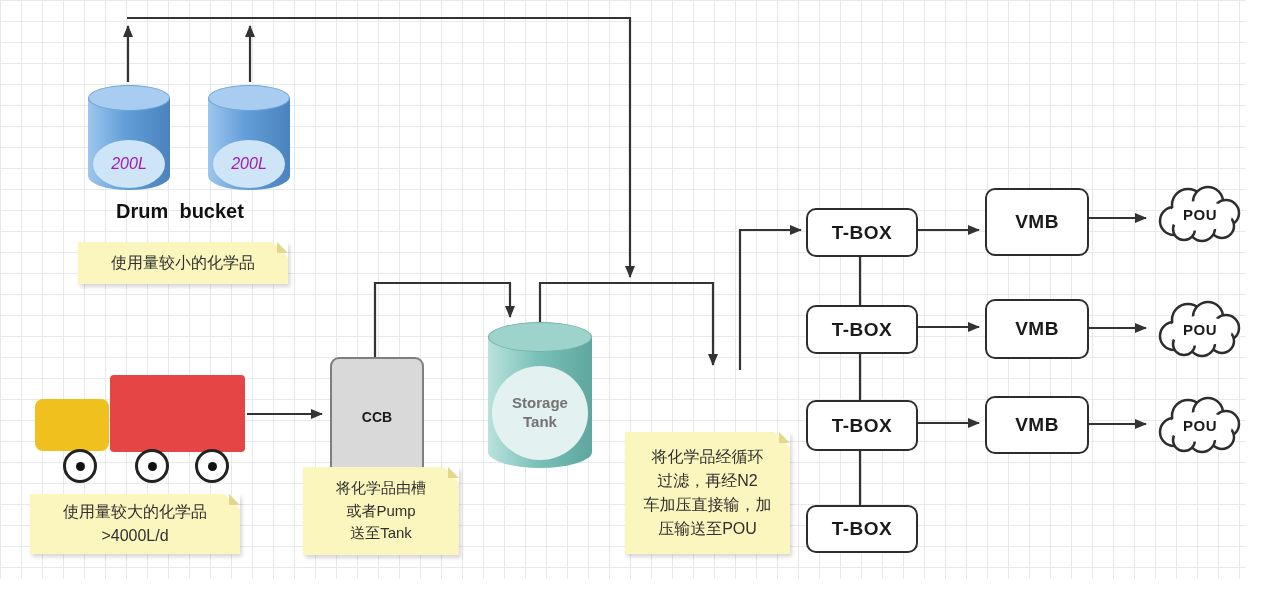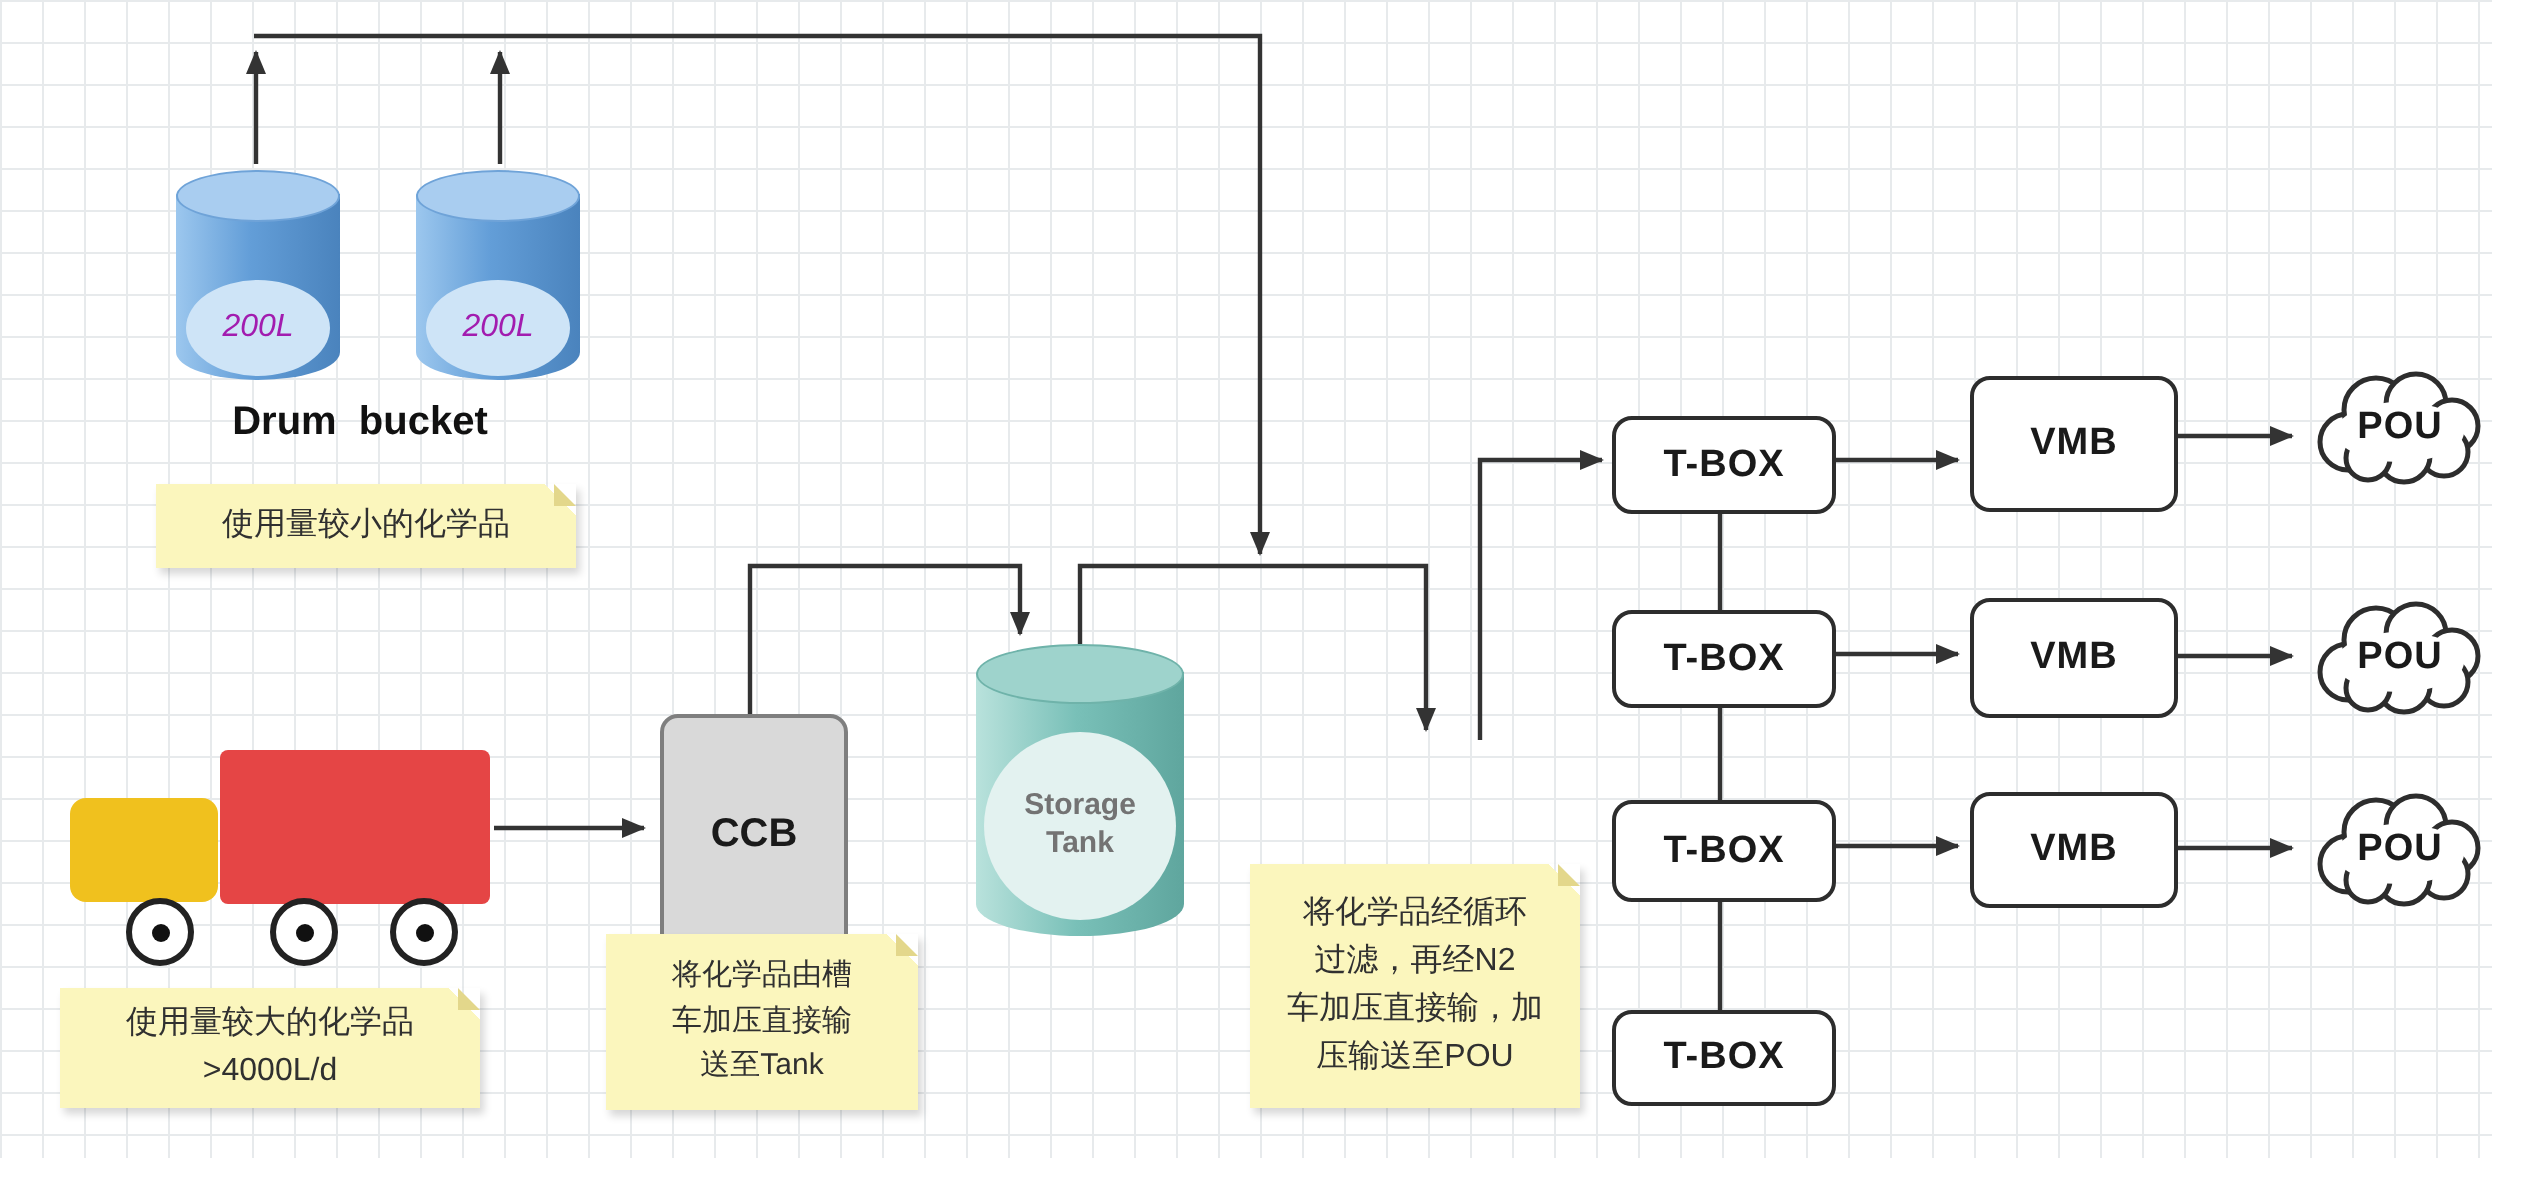--- a/index.html
+++ b/index.html
@@ -23,21 +23,21 @@
   .node-box {
     position:absolute; z-index:2; background:#fff;
     border:2.6px solid var(--box-border,#2d2d2d); border-radius:10px;
     display:flex; align-items:center; justify-content:center;
     font-weight:bold; font-size:19px; letter-spacing:.5px;
   }
   .ccb-box {
     position:absolute; z-index:2;
     background:var(--ccb-bg,#d9d9d9); border:2px solid var(--ccb-border,#7f7f7f);
     border-radius:9px; display:flex; align-items:center; justify-content:center;
-    font-weight:bold; font-size:20px;
+    font-weight:bold; font-size:14px;
   }
   .cdu-box {
     position:absolute; z-index:2;
     background:var(--cdu-bg,#fbe3d0); border:2.4px solid var(--cdu-border,#3f3f3f);
     border-radius:9px; display:flex; align-items:center; justify-content:center;
     font-weight:bold; font-size:20px;
   }
 
   
   .note {
@@ -104,21 +104,21 @@
   .caption {
     position:absolute; z-index:2; font-weight:bold; font-size:20px; color:#111;
     white-space:pre; text-align:center;
   }
 
   
   .pou { position:absolute; z-index:2; width:100px; height:62px; }
   .pou-label {
     position:absolute; left:0; top:0; width:100%; height:100%;
     display:flex; align-items:center; justify-content:center;
-    font-weight:bold; font-size:19px; letter-spacing:.5px;
+    font-weight:bold; font-size:15px; letter-spacing:.5px;
   }
 </style>
 </head>
 <body>
 
 <div class="page">
 
   <div class="grid-layer"></div>
 
   <svg class="connector-layer" width="1268" height="589">
@@ -171,21 +171,21 @@
         <div class="wheel-hub"></div>
       </div>
   </div>
   <div class="note" style="left:30px; top:494px; width:210px; height:60px;">使用量较大的化学品
 &gt;4000L/d</div>
 
   <div class="ccb-box" style="left:330px; top:357px; width:90px; height:116px;">
     <span>CCB</span>
   </div>
   <div class="note" style="left:303px; top:467px; width:156px; height:88px; font-size:15px;">将化学品由槽
-车加压直接输
+或者Pump
 送至Tank</div>
 
   <div class="tank" style="left:488px; top:322px;">
     <div class="tank-body"></div>
     <div class="tank-top"></div>
     <div class="tank-label">Storage
 Tank</div>
   </div>
 
   <div class="note" style="left:625px; top:432px; width:165px; height:122px;">将化学品经循环

